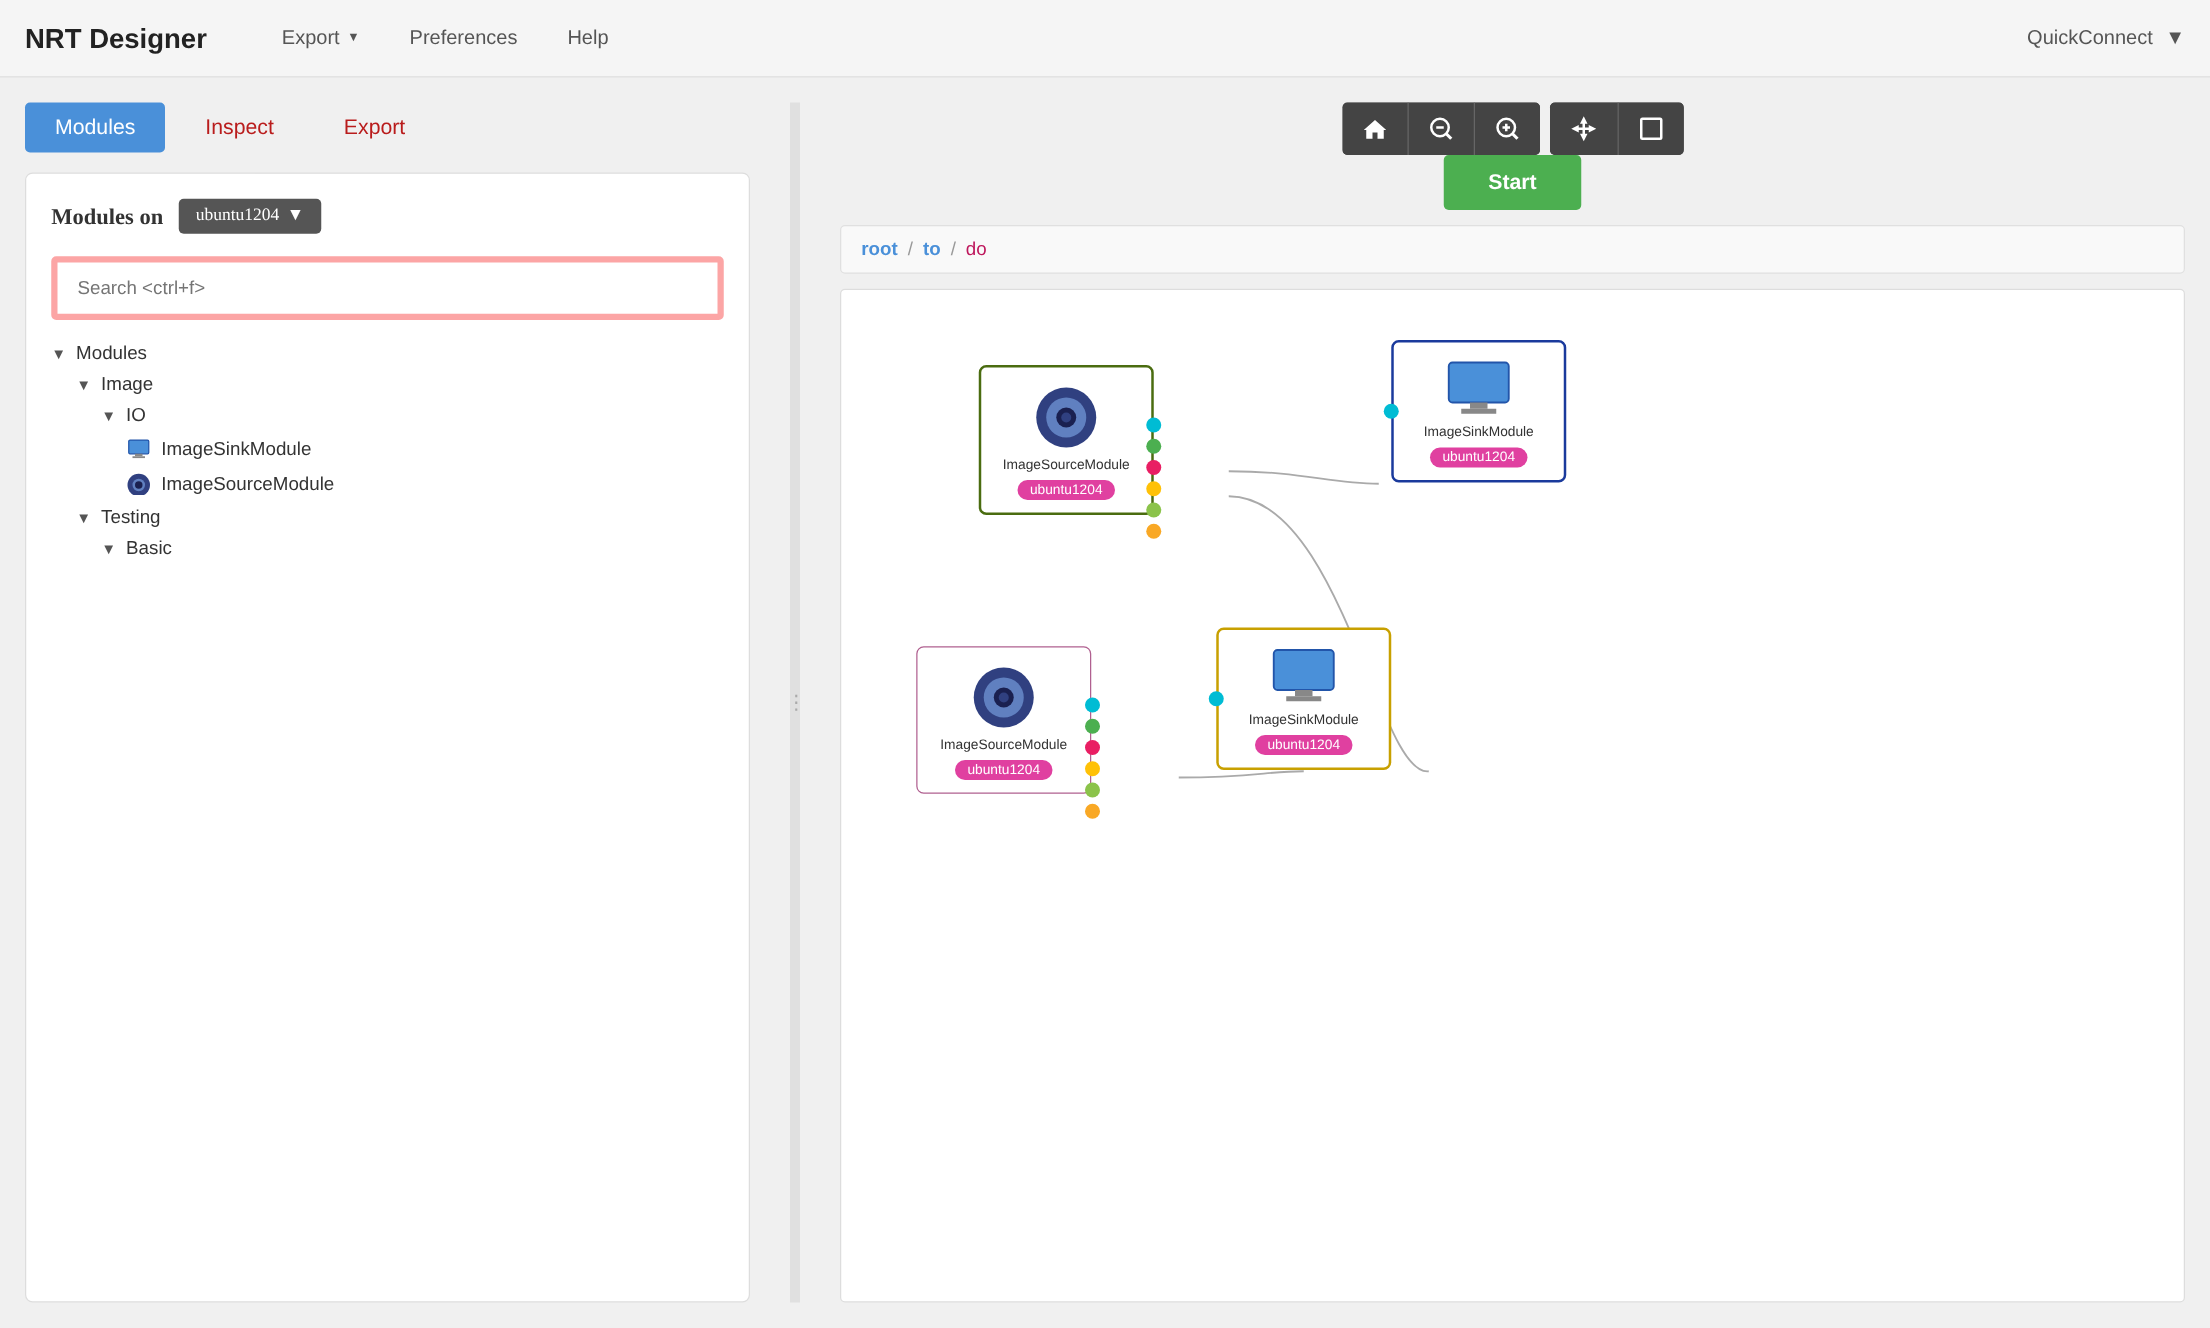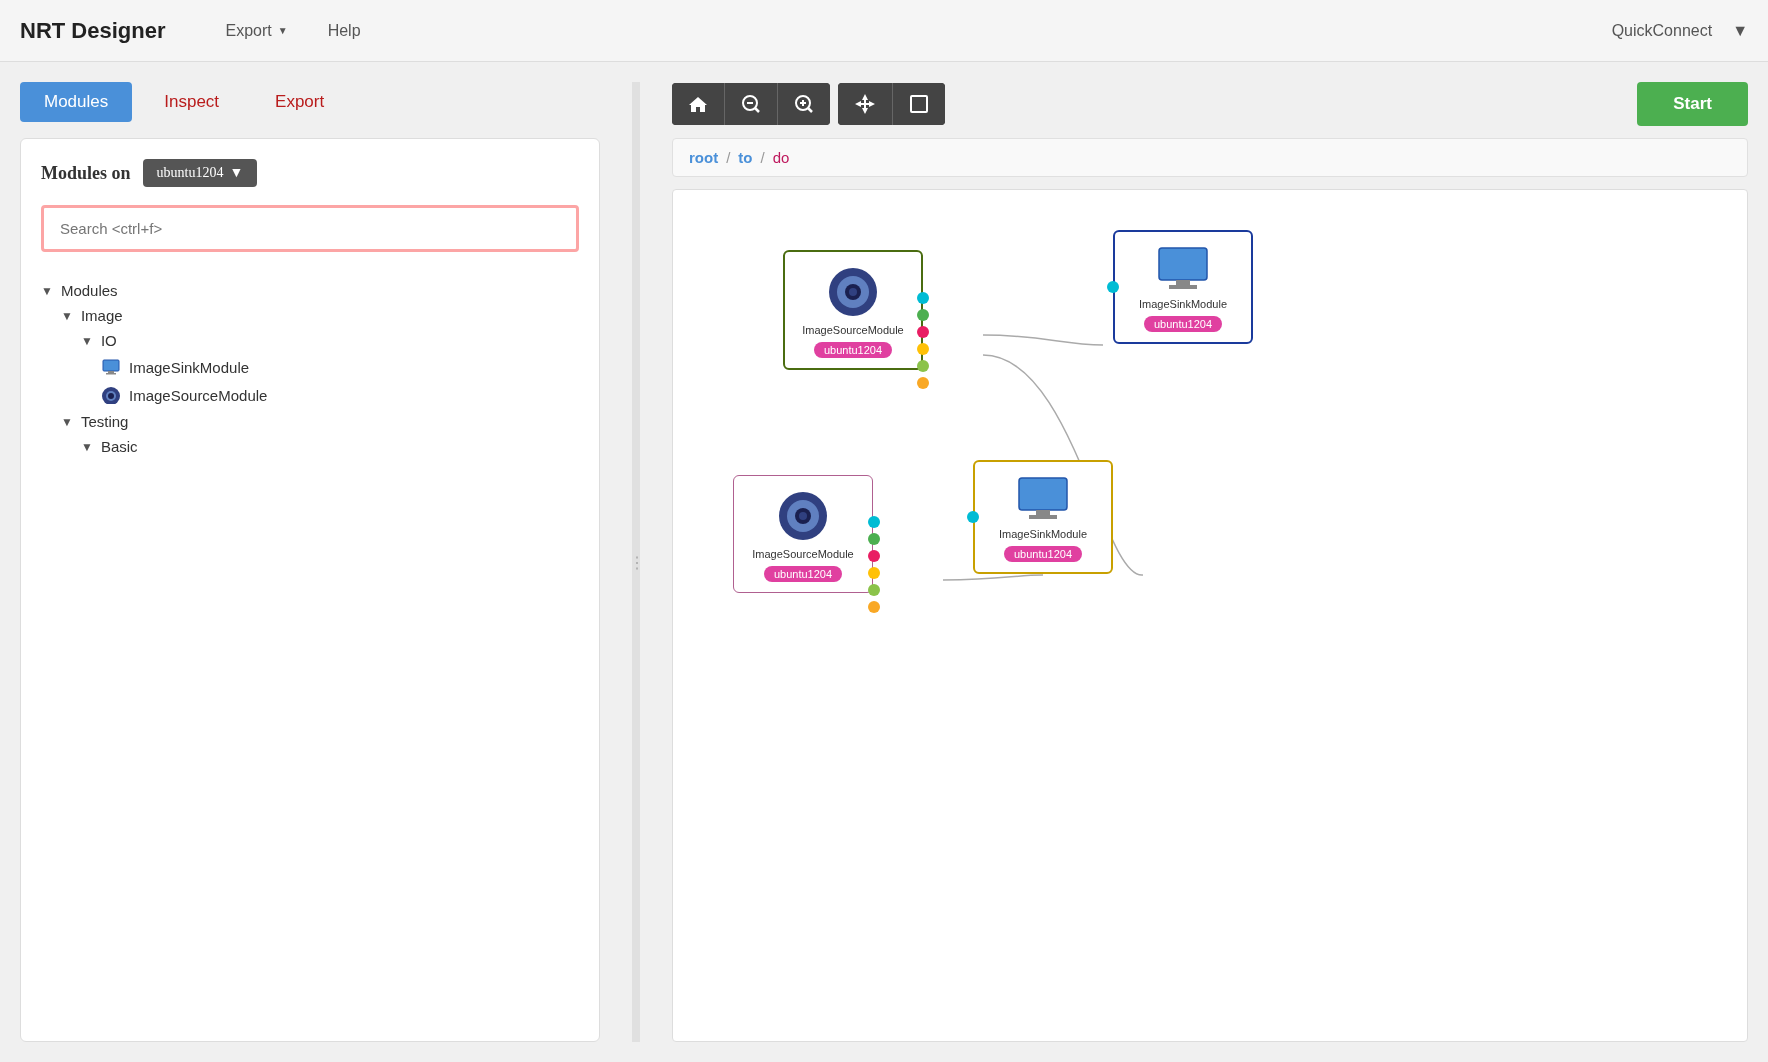--- a/index.html
+++ b/index.html
@@ -45,21 +45,21 @@
       align-items: center;
     }
     .quickconnect-btn {
       background: none;
       border: none;
       font-size: 16px;
       color: #555;
       cursor: pointer;
       display: flex;
       align-items: center;
-      gap: 20px;
+      gap: 10px;
     }
 
     
     .main-content {
       display: flex;
       height: calc(100vh - 62px);
       padding: 20px;
       gap: 32px;
     }
 
@@ -119,25 +119,25 @@
       font-size: 14px;
       font-weight: 500;
       cursor: pointer;
       display: flex;
       align-items: center;
       gap: 6px;
     }
     .search-box {
       width: 100%;
       padding: 12px 16px;
-      border: 3px solid #fca5a5;
+      border: 5px solid #fca5a5;
       border-radius: 4px;
       font-size: 15px;
       color: #aaa;
-      margin-bottom: 26px;
+      margin-bottom: 14px;
     }
 
     
     .tree { font-size: 15px; }
     .tree-item {
       display: flex;
       align-items: center;
       gap: 8px;
       padding: 4px 0;
       cursor: pointer;
@@ -161,20 +161,21 @@
     .right-panel {
       flex: 1;
       display: flex;
       flex-direction: column;
       gap: 12px;
     }
     .toolbar-row {
       display: flex;
       align-items: center;
       justify-content: space-between;
+      flex-direction: column;
     }
     .toolbar-btns {
       display: flex;
       gap: 4px;
     }
     .tb-group {
       display: flex;
       background: #444;
       border-radius: 4px;
       overflow: hidden;
@@ -261,20 +262,23 @@
   </style>
 </head>
 <body>
 
 <nav class="top-nav">
   <span class="app-title">NRT Designer</span>
   <div class="nav-menu">
     <div class="nav-item">
       <span>Export</span>
       <span class="dropdown-arrow">▼</span>
+    </div>
+    <div class="nav-item">
+      <span>Preferences</span>
     </div>
     <div class="nav-item">
       <span>Help</span>
     </div>
   </div>
   <div class="nav-right">
     <button class="quickconnect-btn">
       <span>QuickConnect</span>
       <span>▼</span>
     </button>

